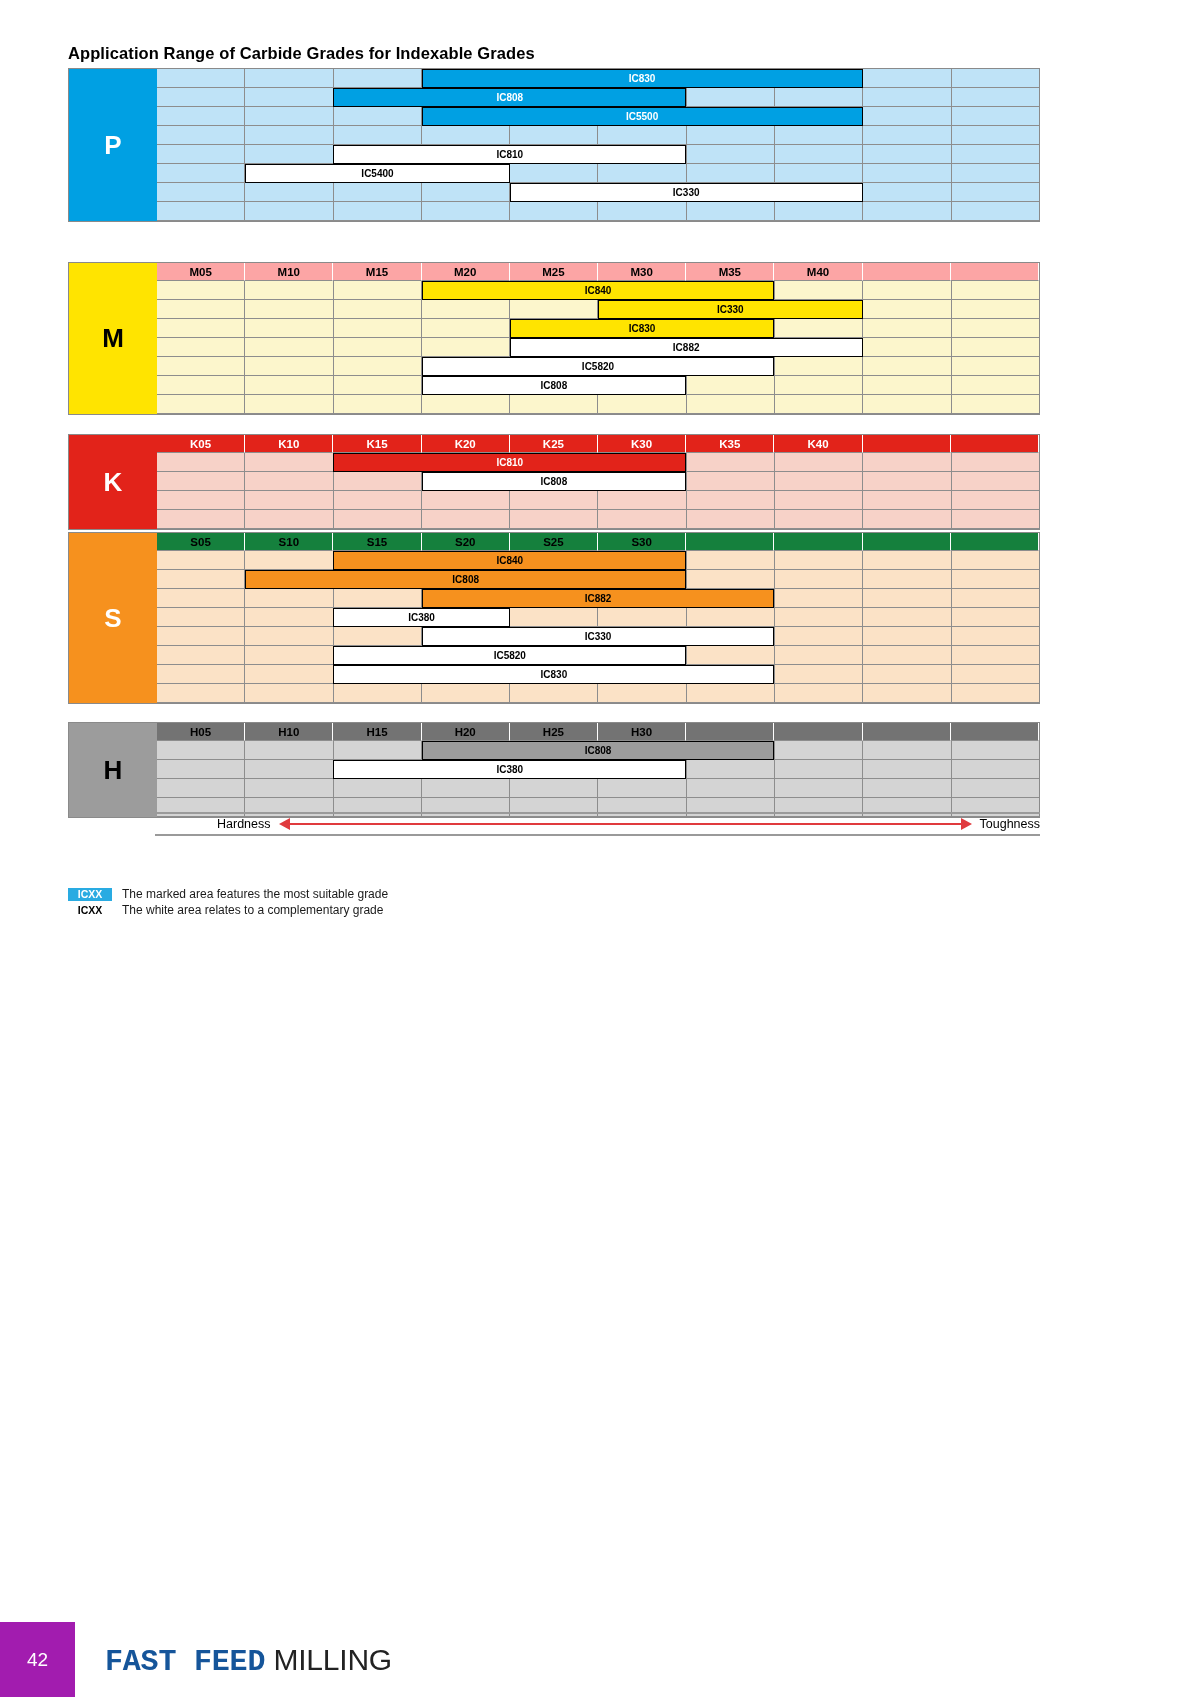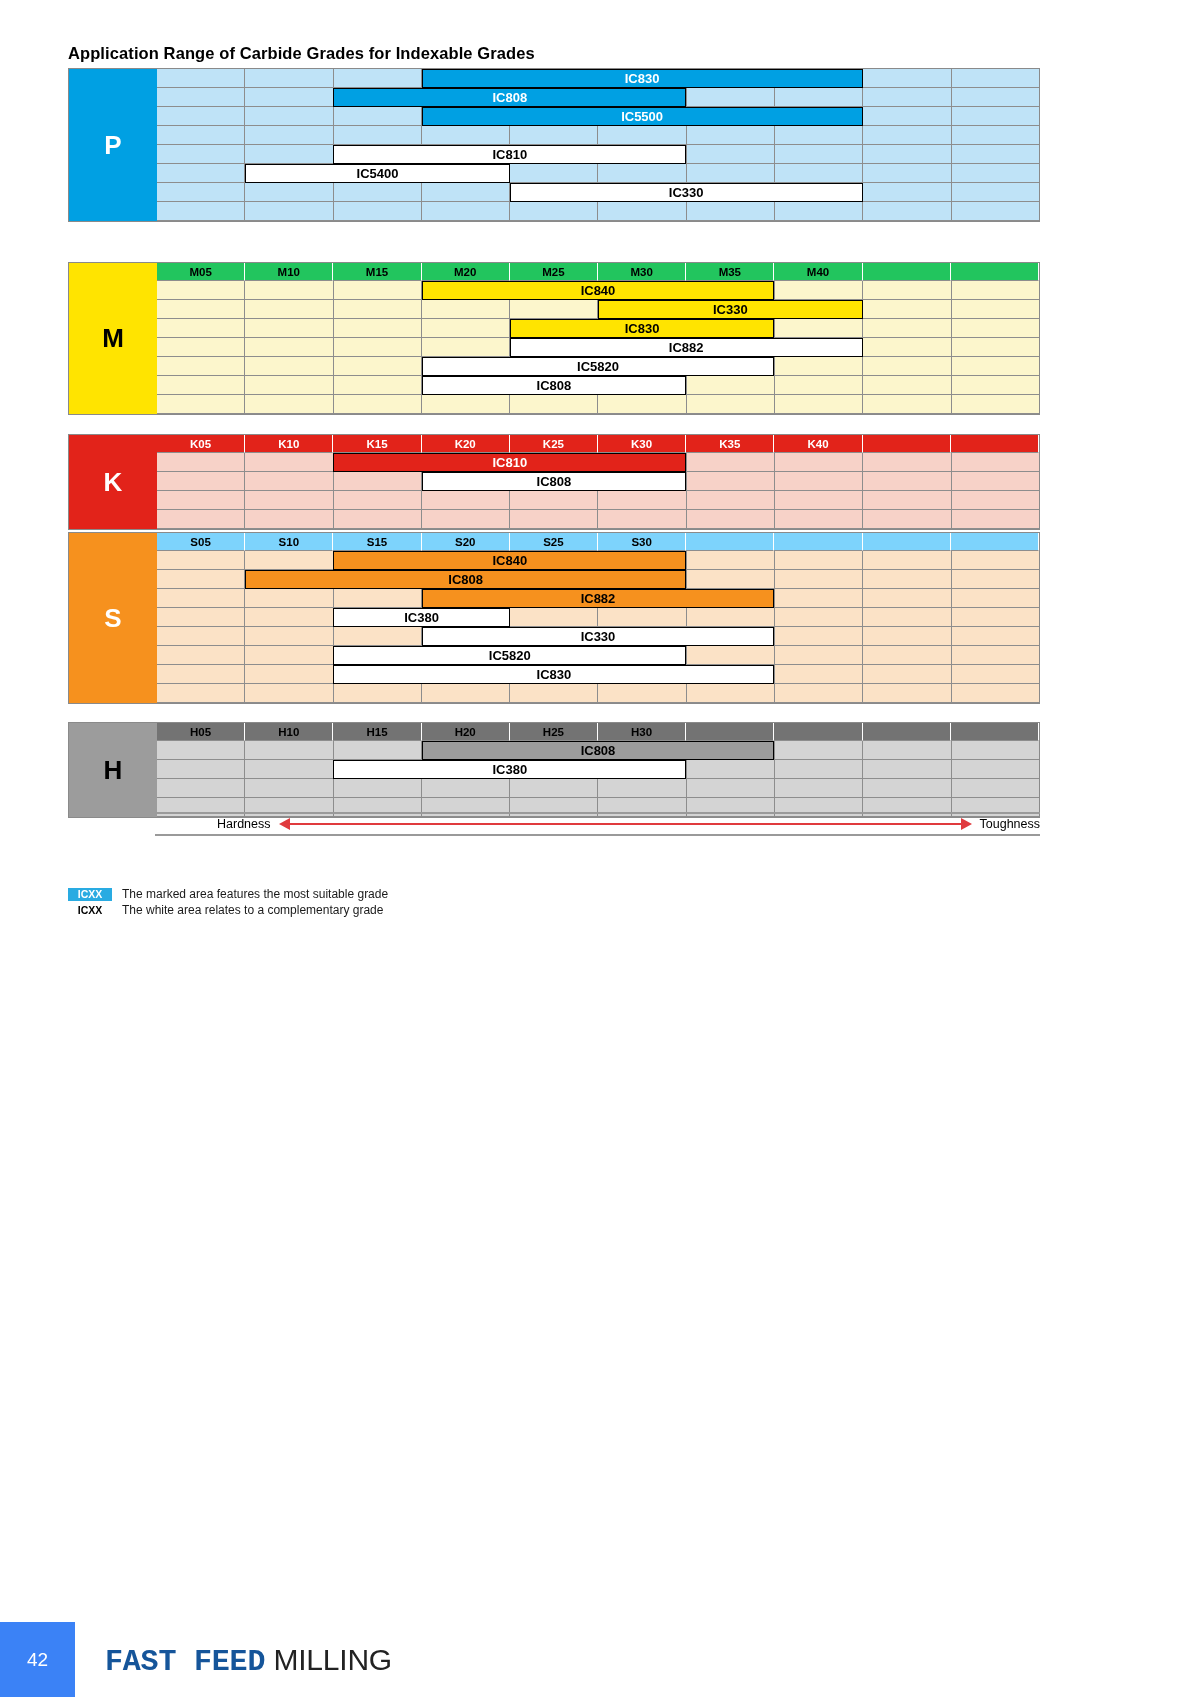--- a/index.html
+++ b/index.html
@@ -74,21 +74,21 @@
   .header-row.dark-label .cell { color: #000000; }
 
   
   .bar {
     position: absolute;
     top: 0px;
     height: 19px;
     display: flex;
     align-items: center;
     justify-content: center;
-    font-size: 13px;
+    font-size: 10px;
     font-weight: bold;
     border: 1.4px solid #000000;
     z-index: 4;
     white-space: nowrap;
     line-height: 1;
   }
   .bar.filled { color: #ffffff; }
   .bar.white { background: #ffffff; color: #000000; }
   .bar.dark-text { color: #000000; }
 
@@ -155,21 +155,21 @@
     margin-left: 10px;
     font-size: 12px;
     color: #1a1a1a;
   }
 
   
   .footer-page {
     position: absolute;
     left: 0px; top: 1622px;
     width: 75px; height: 75px;
-    background: #3b82f6;
+    background: #a21caf;
     display: flex;
     align-items: center;
     justify-content: center;
     color: #ffffff;
     font-size: 19px;
   }
   .footer-brand {
     position: absolute;
     left: 105px; top: 1643px;
     font-size: 30px;
@@ -293,21 +293,21 @@
             <div class="bar filled" style="background: rgb(0, 160, 227); left: 30%; width: 50%; top: 38px;">IC5500</div>
             <div class="bar white" style="left: 20%; width: 40%; top: 76px;">IC810</div>
             <div class="bar white" style="left: 10%; width: 30%; top: 95px;">IC5400</div>
             <div class="bar white" style="left: 40%; width: 40%; top: 114px;">IC330</div>
           </div>
         </div>
       </div>
       <div class="grade-block" style="top: 262px;">
         <div class="cat-cell" style="background: rgb(255, 228, 0); color: rgb(0, 0, 0);">M</div>
         <div class="grid-area">
-          <div class="grid-row header-row dark-label" style="background: #22c55e;">
+          <div class="grid-row header-row dark-label" style="background: #fca5a5;">
             <div class="cell">M05</div>
             <div class="cell">M10</div>
             <div class="cell">M15</div>
             <div class="cell">M20</div>
             <div class="cell">M25</div>
             <div class="cell">M30</div>
             <div class="cell">M35</div>
             <div class="cell">M40</div>
             <div class="cell"></div>
             <div class="cell"></div>
@@ -471,21 +471,21 @@
               <div class="cell"></div>
             </div>
             <div class="bar filled" style="background: rgb(226, 35, 26); left: 20%; width: 40%; top: 0px;">IC810</div>
             <div class="bar white" style="left: 30%; width: 30%; top: 19px;">IC808</div>
           </div>
         </div>
       </div>
       <div class="grade-block" style="top: 532px;">
         <div class="cat-cell" style="background: rgb(246, 145, 30);">S</div>
         <div class="grid-area">
-          <div class="grid-row header-row dark-label" style="background: #7dd3fc;">
+          <div class="grid-row header-row dark-label" style="background: #15803d;">
             <div class="cell">S05</div>
             <div class="cell">S10</div>
             <div class="cell">S15</div>
             <div class="cell">S20</div>
             <div class="cell">S25</div>
             <div class="cell">S30</div>
             <div class="cell"></div>
             <div class="cell"></div>
             <div class="cell"></div>
             <div class="cell"></div>

